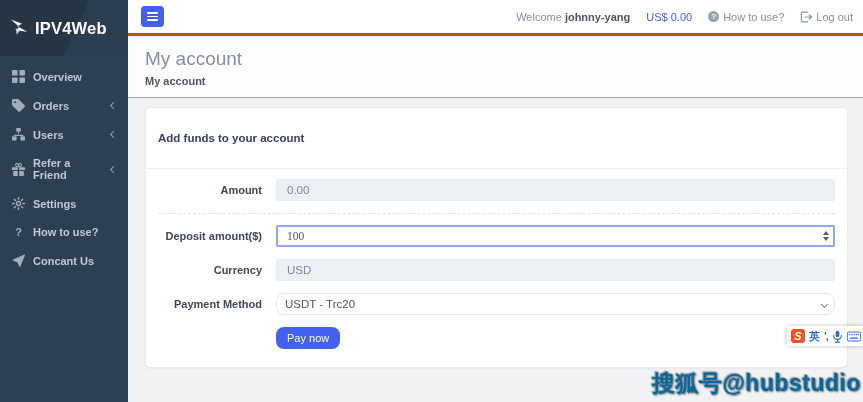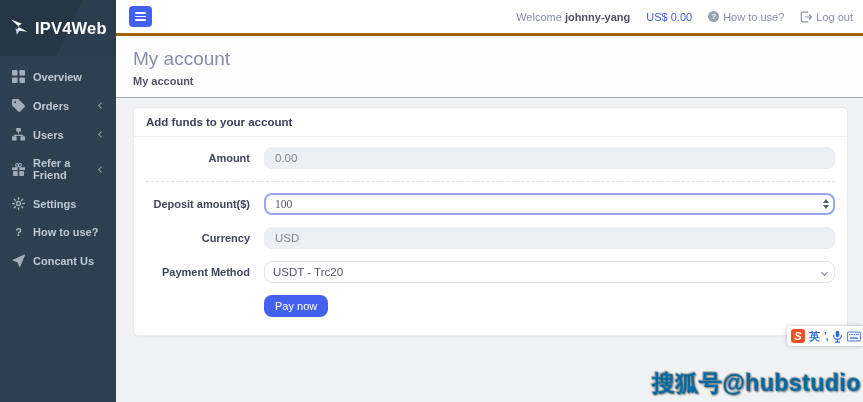--- a/index.html
+++ b/index.html
@@ -4,21 +4,21 @@
 <style>
   * { box-sizing: border-box; }
   html,body { margin:0; padding:0; }
   body {
     width:863px; height:402px; overflow:hidden; position:relative;
     font-family:"Liberation Sans", sans-serif; background:#f1f2f3;
   }
   .layout { display:flex; width:100%; height:100%; }
 
   
-  .sidebar { width:116px; flex-shrink:0; background:#2e3f51; display:flex; flex-direction:column; }
+  .sidebar { width:128px; flex-shrink:0; background:#2e3f51; display:flex; flex-direction:column; }
   .logo-area {
     height:56px; display:flex; align-items:center; padding:0 9px; gap:4px;
     background:linear-gradient(115deg,#273645 58%,#2c3d50 58%);
   }
   .logo-bird { width:22px; height:22px; flex-shrink:0; }
   .logo-text { color:#ffffff; font-weight:bold; font-size:16.5px; letter-spacing:.2px; }
   .nav { padding:6px 0; }
   .nav-item { display:flex; align-items:center; gap:8px; padding:8px 12px; color:#bfc9d4;
               font-size:11px; font-weight:600; cursor:pointer; }
   .nav-icon { width:13px; height:13px; flex-shrink:0; opacity:.8; }
@@ -46,27 +46,27 @@
   .lo-icon svg { width:100%; height:100%; display:block; }
 
   .pagehead { background:#fdfdfe; padding:12px 17px 10px; border-bottom:1px solid #a3a3a3; }
   .page-title { font-size:19px; color:#888ea8; margin:0 0 5px; font-weight:400; }
   .breadcrumb { font-size:11px; color:#515365; font-weight:bold; cursor:pointer; }
 
   .content { flex:1; background:#f1f2f3; padding:9px 15px 0 17px; }
 
   
   .card { background:#fff; border:1px solid #e8eaee; border-radius:5px; box-shadow:0 1px 2px rgba(0,0,0,.04); }
-  .card-head { padding:8px 12px; border-bottom:1px solid #eef0f3; font-size:11.5px; font-weight:bold; color:#3b3f5c; }
+  .card-head { padding:24px 12px; border-bottom:1px solid #eef0f3; font-size:11.5px; font-weight:bold; color:#3b3f5c; }
   .card-body { padding:10px 12px 18px; }
   .frow { display:flex; align-items:center; margin-bottom:12px; }
   .flabel { width:104px; text-align:right; font-size:11px; font-weight:bold; color:#41465c;
             margin-right:14px; flex-shrink:0; }
   .fcontrol { flex:1; position:relative; }
-  .inp { width:100%; height:22px; border:1px solid #e0e6ed; border-radius:8px; padding:0 10px;
+  .inp { width:100%; height:22px; border:1px solid #e0e6ed; border-radius:2px; padding:0 10px;
          font-size:11.5px; color:#515365; font-family:inherit; background:#fff; outline:none; }
   .inp:disabled { background:#eceff4; color:#7e8595; border-color:#e9ecf1; }
   .inp.focused { border:2px solid #9aa5ef; padding:8px 9px;font-family:Liberation Serif, serif; }
   .dashed { border:none; border-top:1px dashed #dfe3ea; margin:11px 0; }
   .spinner { position:absolute; right:6px; top:50%; transform:translateY(-50%);
              display:flex; flex-direction:column; gap:2px; cursor:pointer; }
   .tri-up { width:0; height:0; border-left:3.5px solid transparent; border-right:3.5px solid transparent;
             border-bottom:4px solid #555e6b; }
   .tri-down { width:0; height:0; border-left:3.5px solid transparent; border-right:3.5px solid transparent;
               border-top:4px solid #555e6b; }

